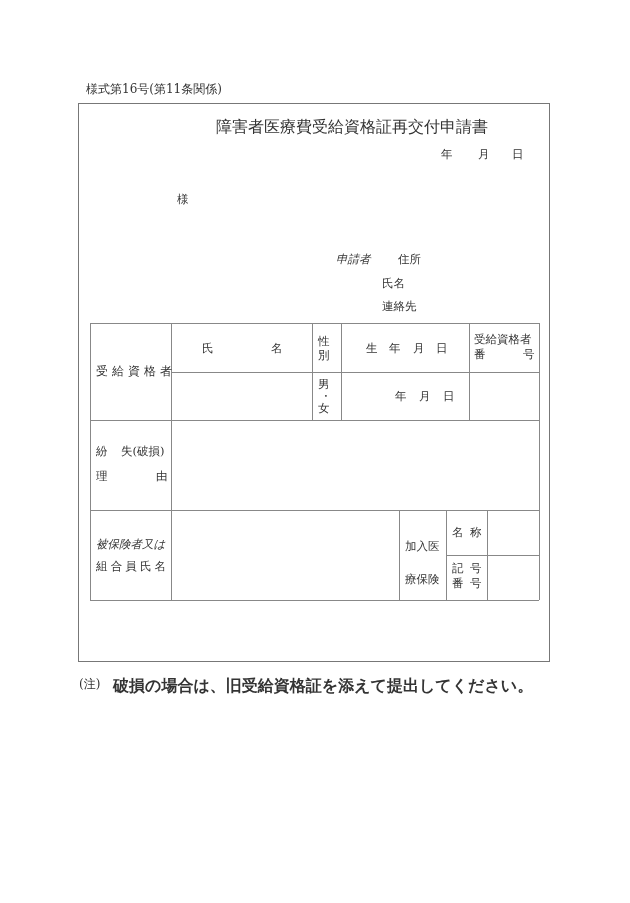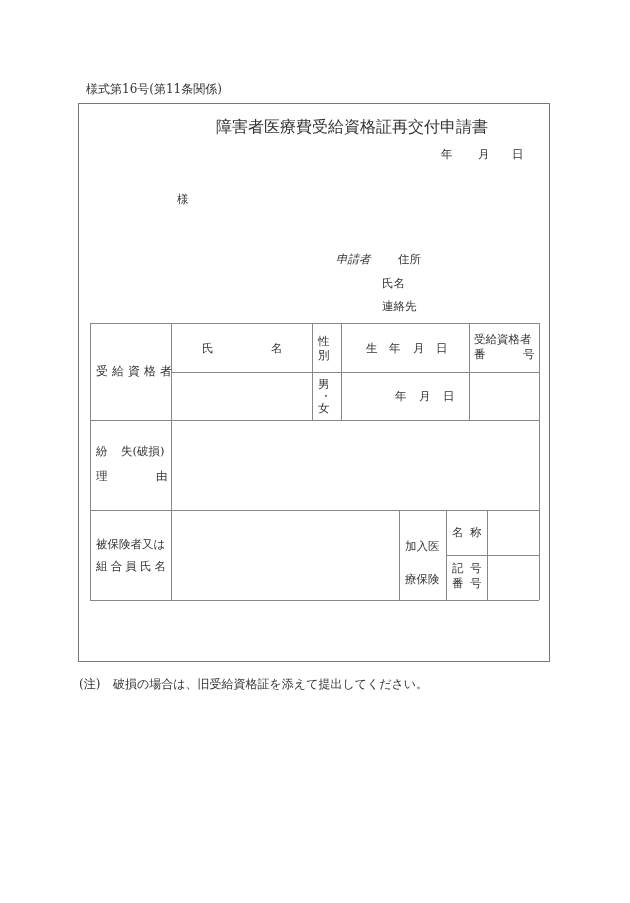--- a/index.html
+++ b/index.html
@@ -85,21 +85,21 @@
 <div class="cell-text" style="left:474px; top:349px;">番</div>
 <div class="cell-text" style="left:523px; top:349px;">号</div>
 <div class="abs" style="left:470px; top:373px; width:68px; height:46px;"></div>
 
 <div class="cell-text" style="left:96px; top:446px;">紛</div>
 <div class="cell-text" style="left:121px; top:446px;">失(破損)</div>
 <div class="cell-text" style="left:96px; top:471px;">理</div>
 <div class="cell-text" style="left:156px; top:471px;">由</div>
 <div class="abs" style="left:172px; top:421px; width:366px; height:88px;"></div>
 
-<div class="cell-text" style="left:96px; top:539px;">被保険者又は</div>
+<div class="cell-text" style="left:96px; top:539px;font-style:italic;">被保険者又は</div>
 <div class="cell-text spread" style="left:96px; top:561px; width:70px;">
   <span>組</span>
   <span>合</span>
   <span>員</span>
   <span>氏</span>
   <span>名</span>
 </div>
 <div class="abs" style="left:172px; top:511px; width:226px; height:88px;"></div>
 
 <div class="cell-text" style="left:405px; top:541px;">加入医</div>
@@ -109,13 +109,13 @@
 <div class="cell-text" style="left:470px; top:527px;">称</div>
 <div class="abs" style="left:488px; top:511px; width:50px; height:43px;"></div>
 
 <div class="cell-text" style="left:452px; top:563px;">記</div>
 <div class="cell-text" style="left:470px; top:563px;">号</div>
 <div class="cell-text" style="left:452px; top:578px;">番</div>
 <div class="cell-text" style="left:470px; top:578px;">号</div>
 <div class="abs" style="left:488px; top:556px; width:50px; height:43px;"></div>
 
 <div class="abs" style="left:79px; top:676px; font-size:12px;">(注)</div>
-<div class="abs" style="left:113px; top:676px; font-size:12px;">破損の場合は、旧受給資格証を添えて提出してください。</div>
+<div class="abs" style="left:113px; top:676px; font-size:16px;font-weight:bold;">破損の場合は、旧受給資格証を添えて提出してください。</div>
 
 </body></html>

